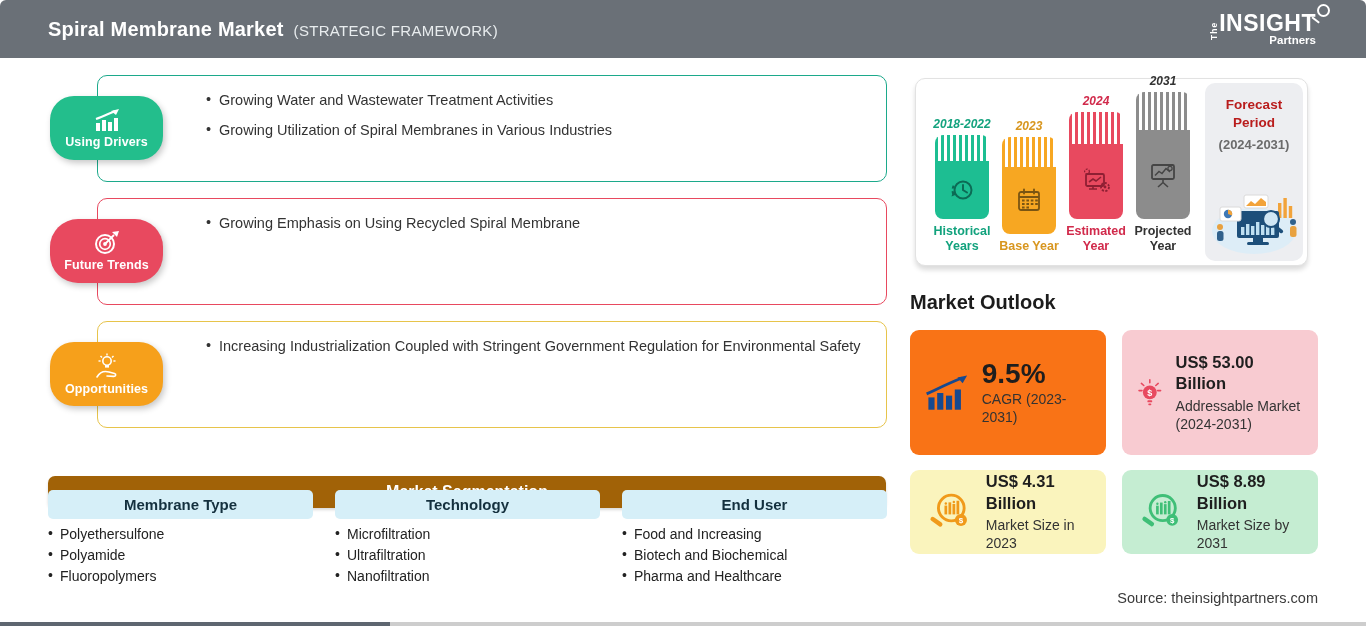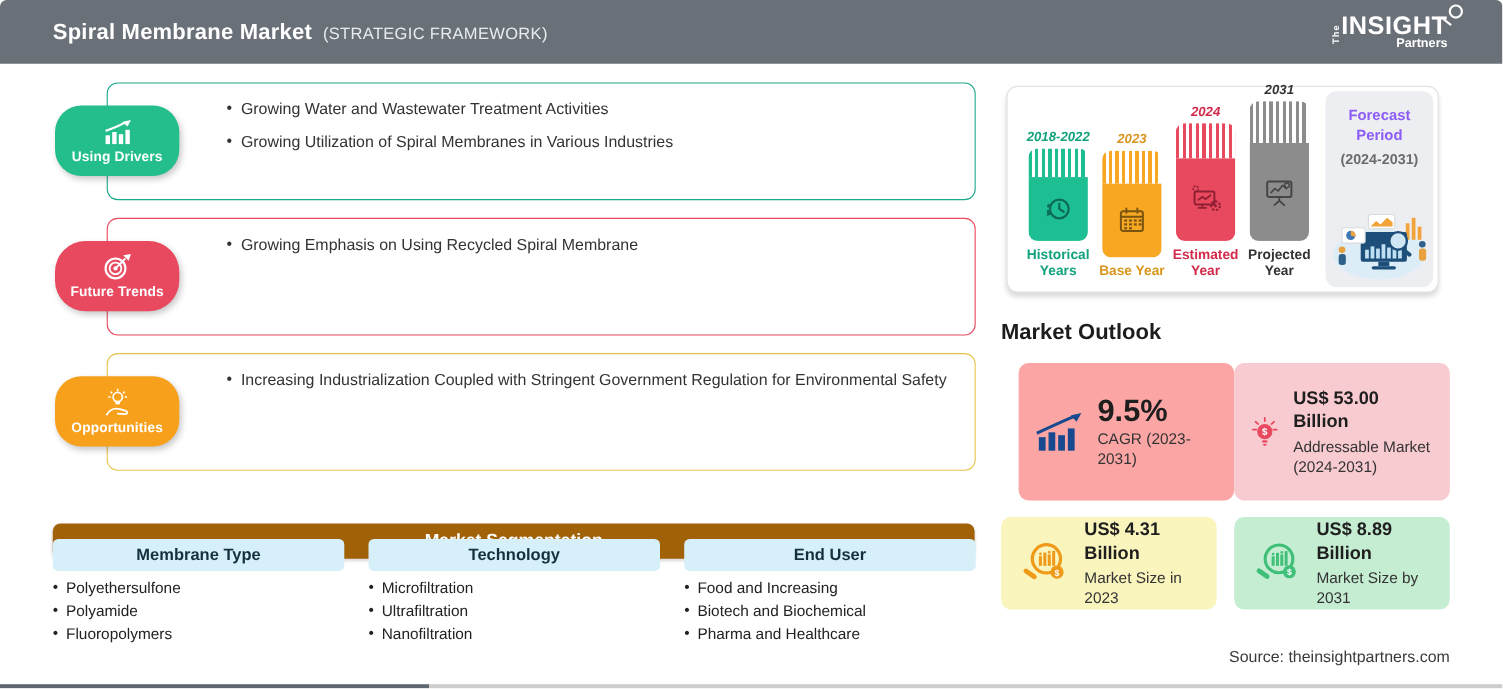--- a/index.html
+++ b/index.html
@@ -67,28 +67,28 @@
   .tl-bar { width:54px; border-radius:8px; overflow:hidden; display:flex; flex-direction:column; }
   .tl-solid { flex:1; display:flex; align-items:center; justify-content:center; }
   .tl-caption { margin-top:5px; font-size:12.5px; font-weight:bold; text-align:center; line-height:1.25; width:76px; }
   .bar-hist .tl-bar { height:84px; }  .bar-hist .tl-stripes { height:26px; background:repeating-linear-gradient(90deg,#1DBE92 0 3px,#fff 3px 6px); } .bar-hist .tl-solid { background:#1DBE92; } .bar-hist .tl-year,.bar-hist .tl-caption { color:#12A27D; }
   .bar-base .tl-bar { height:97px; }  .bar-base .tl-stripes { height:30px; background:repeating-linear-gradient(90deg,#F7A722 0 3px,#fff 3px 6px); } .bar-base .tl-solid { background:#F7A722; } .bar-base .tl-year,.bar-base .tl-caption { color:#D8961F; }
   .bar-est  .tl-bar { height:107px; } .bar-est .tl-stripes  { height:32px; background:repeating-linear-gradient(90deg,#E8495F 0 3px,#fff 3px 6px); } .bar-est .tl-solid { background:#E8495F; } .bar-est .tl-year,.bar-est .tl-caption { color:#D12A4B; }
   .bar-proj .tl-bar { height:127px; } .bar-proj .tl-stripes { height:38px; background:repeating-linear-gradient(90deg,#8C8C8C 0 3px,#fff 3px 6px); } .bar-proj .tl-solid { background:#8C8C8C; } .bar-proj .tl-year,.bar-proj .tl-caption { color:#333; }
 
   .tl-forecast { margin-left:auto; width:98px; background:#EDEEF1; border-radius:10px;
     display:flex; flex-direction:column; align-items:center; padding-top:13px; }
-  .tl-forecast-title { font-size:13.5px; font-weight:bold; color:#8b5cf6; text-align:center; line-height:1.3; }
+  .tl-forecast-title { font-size:13.5px; font-weight:bold; color:#b91c1c; text-align:center; line-height:1.3; }
   .tl-forecast-range { font-size:13px; font-weight:bold; color:#6B6B6B; margin-top:6px; }
   .tl-illustration { margin-top:auto; margin-bottom:4px; }
 
   
   .outlook-title { position:absolute; left:910px; top:291px; font-size:20px; font-weight:bold; color:#1C1C1C; }
   .ocard { position:absolute; border-radius:9px; display:flex; align-items:center; gap:12px; padding:12px 14px; }
-  #card-cagr        { left:910px;  top:330px; width:196px; height:125px; background:#fca5a5;margin-left:16px; }
+  #card-cagr        { left:910px;  top:330px; width:196px; height:125px; background:#f97316; }
   #card-addressable { left:1122px; top:330px; width:196px; height:125px; background:#F8CBD1; }
   #card-size-2023   { left:910px;  top:470px; width:196px; height:84px;  background:#FAF4BD; }
   #card-size-2031   { left:1122px; top:470px; width:196px; height:84px;  background:#C5EDD2; }
   .ocard-text { display:flex; flex-direction:column; }
   .ocard-value-big { font-size:28px; font-weight:bold; color:#1E1E1E; line-height:1.05; }
   .ocard-value { font-size:16.5px; font-weight:bold; color:#1E1E1E; line-height:1.3; }
   .ocard-caption { font-size:14px; color:#333; margin-top:2px; line-height:1.3; }
 
   .source { position:absolute; right:48px; top:590px; font-size:14.5px; color:#3A3A3A; }
 

